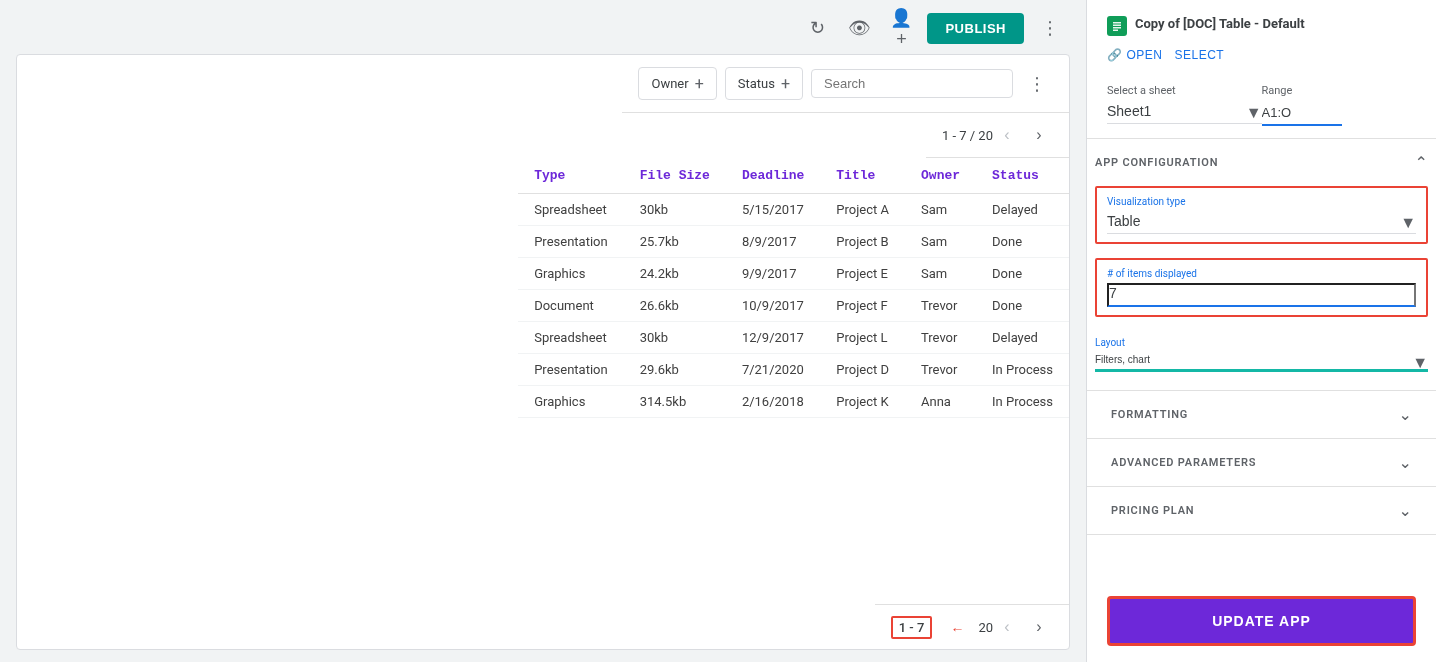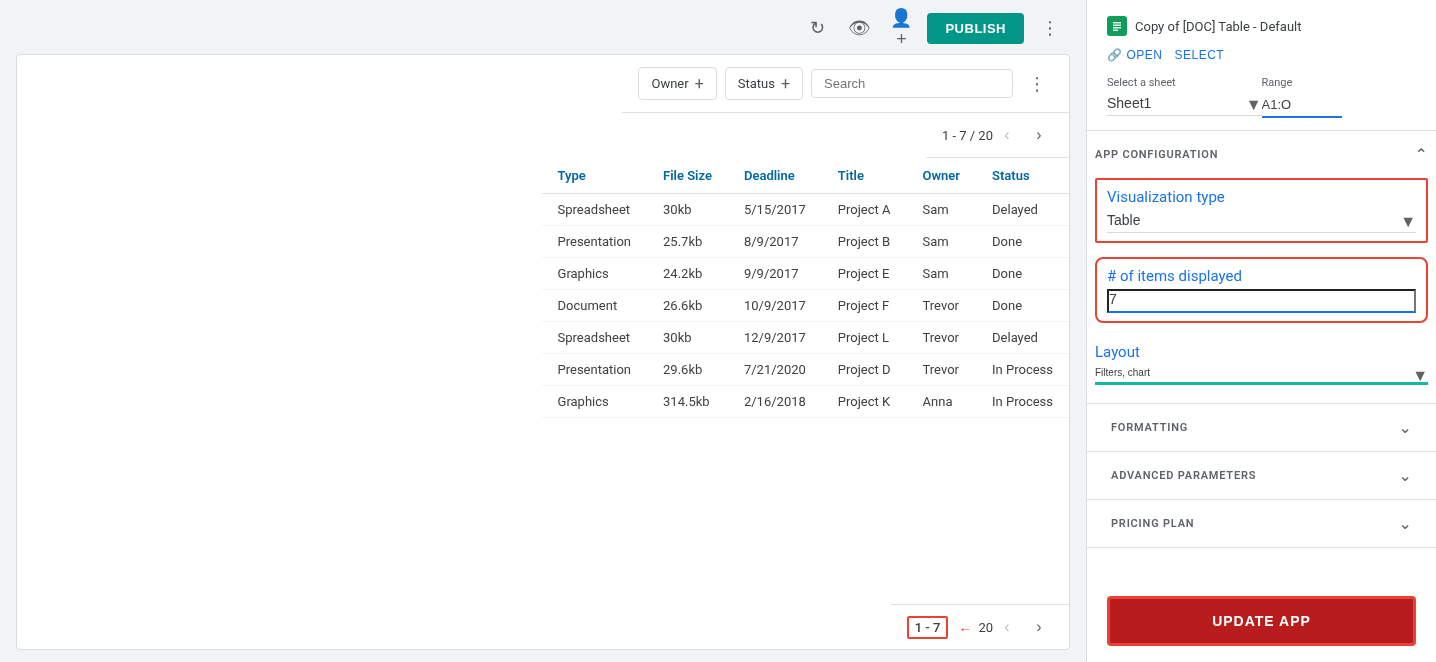--- a/index.html
+++ b/index.html
@@ -166,23 +166,24 @@
     table {
       width: 100%;
       border-collapse: collapse;
       font-size: 13px;
     }
 
     thead th {
       text-align: left;
       padding: 10px 16px;
       font-weight: 600;
-      color: #0369a1;
+      color: #6d28d9;
       border-bottom: 1px solid #e0e0e0;
       background: white;
+      font-family: Liberation Mono, monospace;
     }
 
     tbody tr {
       border-bottom: 1px solid #f1f3f4;
     }
 
     tbody td {
       padding: 8px 16px;
       color: #404040;
     }
@@ -231,23 +232,23 @@
       font-size: 11px;
       font-weight: 600;
       color: #5f6368;
       letter-spacing: 0.8px;
       text-transform: uppercase;
       margin-bottom: 12px;
     }
 
     .spreadsheet-name-row {
       display: flex;
-      align-items: center;
       gap: 8px;
       margin-bottom: 12px;
+      font-weight: bold;
     }
 
     .sheets-icon {
       width: 20px;
       height: 20px;
       background: #0f9d58;
       border-radius: 3px;
       display: flex;
       align-items: center;
       justify-content: center;
@@ -275,21 +276,21 @@
       font-weight: 500;
       cursor: pointer;
       background: none;
       border: none;
       padding: 0;
       letter-spacing: 0.5px;
     }
 
     .sheet-range-row {
       display: flex;
-      margin-top: 14px;
+      margin-top: 22px;
     }
 
     .sheet-select-group {
       flex: 1;
     }
 
     .sheet-select-label {
       font-size: 11px;
       color: #5f6368;
       margin-bottom: 4px;
@@ -345,41 +346,41 @@
 
     
     .viz-type-group {
       margin-top: 14px;
       border: 2px solid #ea4335;
       border-radius: 2px;
       padding: 8px 10px;
     }
 
     .field-label {
-      font-size: 15px;
+      font-size: 10px;
       color: #1a73e8;
       margin-bottom: 4px;
     }
 
     .field-select-row {
       display: flex;
       align-items: center;
       justify-content: space-between;
     }
 
     .dropdown-arrow {
       color: #5f6368;
       font-size: 16px;
     }
 
     
     .items-displayed-group {
       margin-top: 14px;
       border: 2px solid #ea4335;
-      border-radius: 8px;
+      border-radius: 2px;
       padding: 8px 10px;
     }
 
     .items-value {
       font-size: 14px;
       color: #3c4043;
       border-bottom: 2px solid #1a73e8;
       padding-bottom: 4px;
       display: inline-block;
       width: 100%;
@@ -398,21 +399,21 @@
     }
 
     
     .update-app-section {
       padding: 16px 20px;
       margin-top: auto;
     }
 
     .update-app-btn {
       width: 100%;
-      background: #b91c1c;
+      background: #6d28d9;
       color: white;
       border: 3px solid #ea4335;
       border-radius: 4px;
       padding: 14px;
       font-size: 14px;
       font-weight: 600;
       letter-spacing: 1px;
       cursor: pointer;
       text-transform: uppercase;
     }
@@ -555,21 +556,21 @@
               <td>2/16/2018</td>
               <td>Project K</td>
               <td>Anna</td>
               <td>In Process</td>
             </tr>
           </tbody>
       </table>
     </div>
 
     <div class="pagination-bottom">
-      <div style="display:flex;align-items:center;gap:6px;">
+      <div style="display:flex;align-items:center;gap:14px;">
         <span class="pagination-range-highlight">1 - 7</span>
         <span class="arrow-indicator">←</span>
         <span>20</span>
       </div>
       <div class="pagination-controls">
         <button class="page-arrow disabled">‹</button>
         <button class="page-arrow">›</button>
       </div>
     </div>
 

